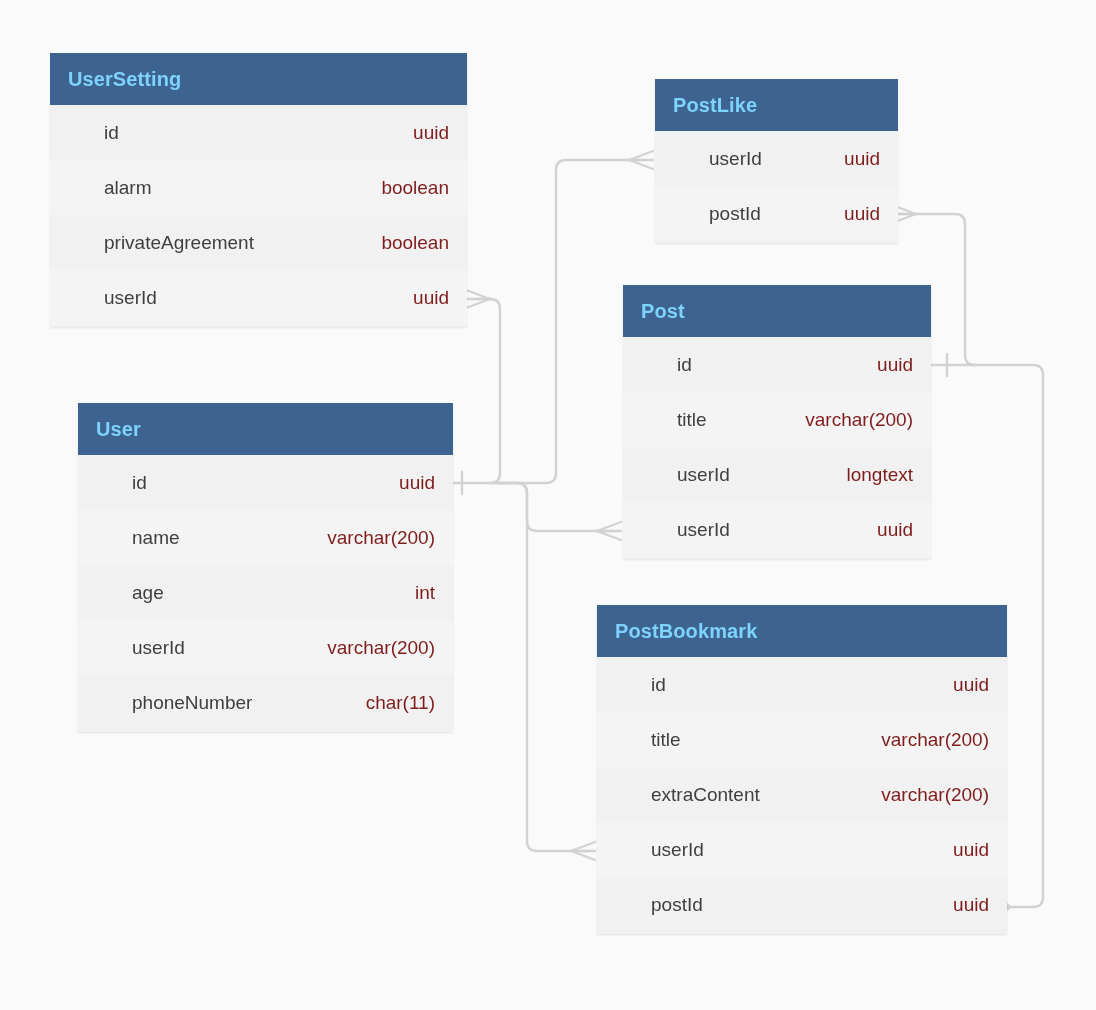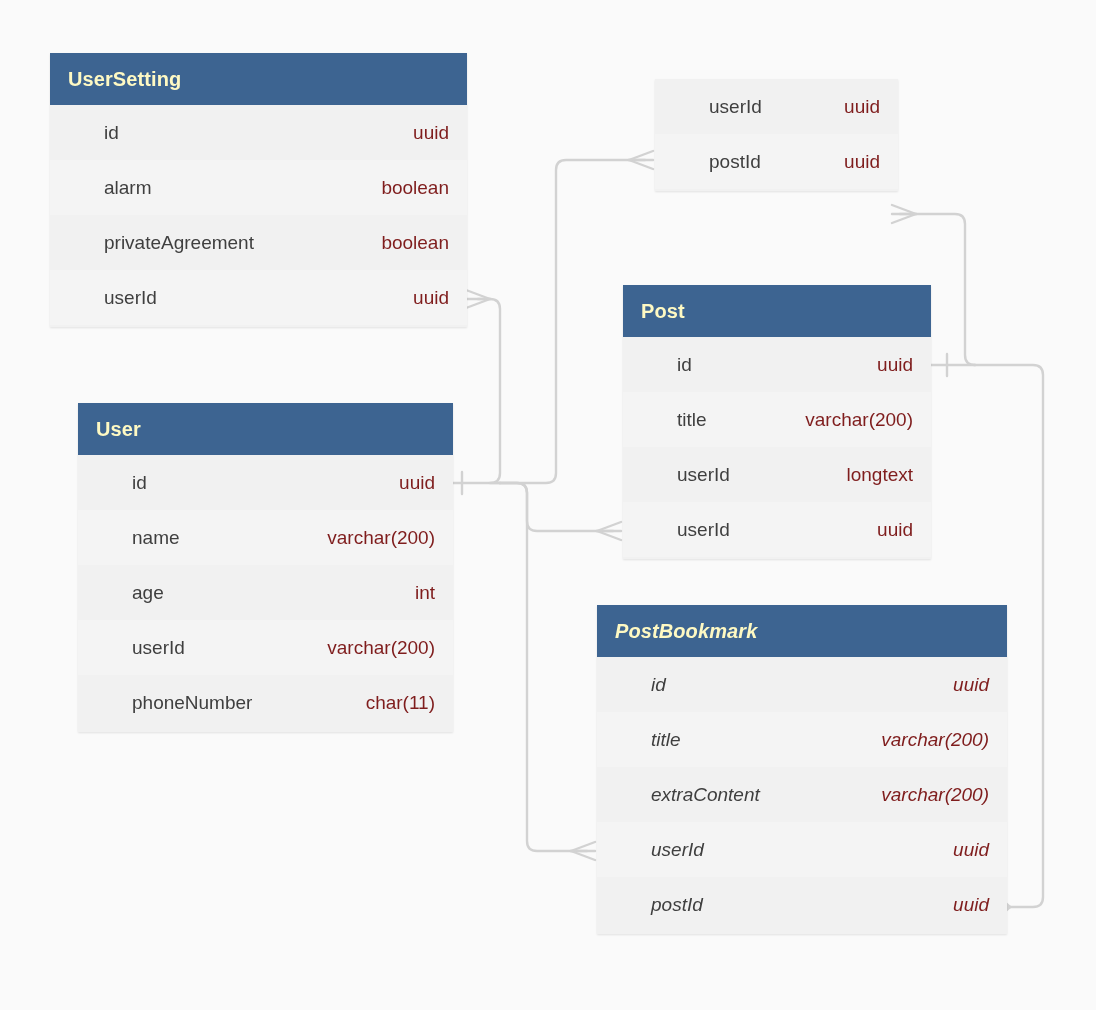--- a/index.html
+++ b/index.html
@@ -33,21 +33,21 @@
   
   .entity {
     position: absolute;
     z-index: 2;
     background: #f1f1f1;
     box-shadow: 0 1px 2px rgba(0,0,0,0.10);
   }
 
   .entity-header {
     background: #3d6491;
-    color: #fef9c3;
+    color: #7dd3fc;
     font-size: 20px;
     font-weight: bold;
     height: 52px;
     line-height: 52px;
     padding: 0 18px;
     letter-spacing: 0.1px;
     white-space: nowrap;
   }
 
   .entity-rows { padding-bottom: 2px; }
@@ -74,21 +74,21 @@
     color: #7f1d1d;
     white-space: nowrap;
     margin-left: 26px;
   }
 
   
   #ent-usersetting   { left: 50px;  top: 53px;  width: 417px; }
   #ent-user          { left: 78px;  top: 403px; width: 375px; }
   #ent-postlike      { left: 655px; top: 79px;  width: 243px; }
   #ent-post          { left: 623px; top: 285px; width: 308px; }
-  #ent-postbookmark  { left: 597px; top: 605px; width: 410px; font-style: italic; }
+  #ent-postbookmark  { left: 597px; top: 605px; width: 410px; }
 </style>
 </head>
 <body>
 
 <div id="canvas">
 
   <svg id="links" viewBox="0 0 1096 1010" width="1096" height="1010">
     <g fill="none" stroke="#d2d2d2" stroke-width="2.4" stroke-linecap="round" stroke-linejoin="round">
 
       <path d="M 447 483 H 500"></path>
@@ -190,20 +190,21 @@
         <span class="field-type">varchar(200)</span>
       </div>
       <div class="field-row">
         <span class="field-name">phoneNumber</span>
         <span class="field-type">char(11)</span>
       </div>
     </div>
   </div>
 
   <div class="entity" id="ent-postlike">
+    <div class="entity-header">PostLike</div>
     <div class="entity-rows">
       <div class="field-row">
         <span class="field-name">userId</span>
         <span class="field-type">uuid</span>
       </div>
       <div class="field-row alt">
         <span class="field-name">postId</span>
         <span class="field-type">uuid</span>
       </div>
     </div>

